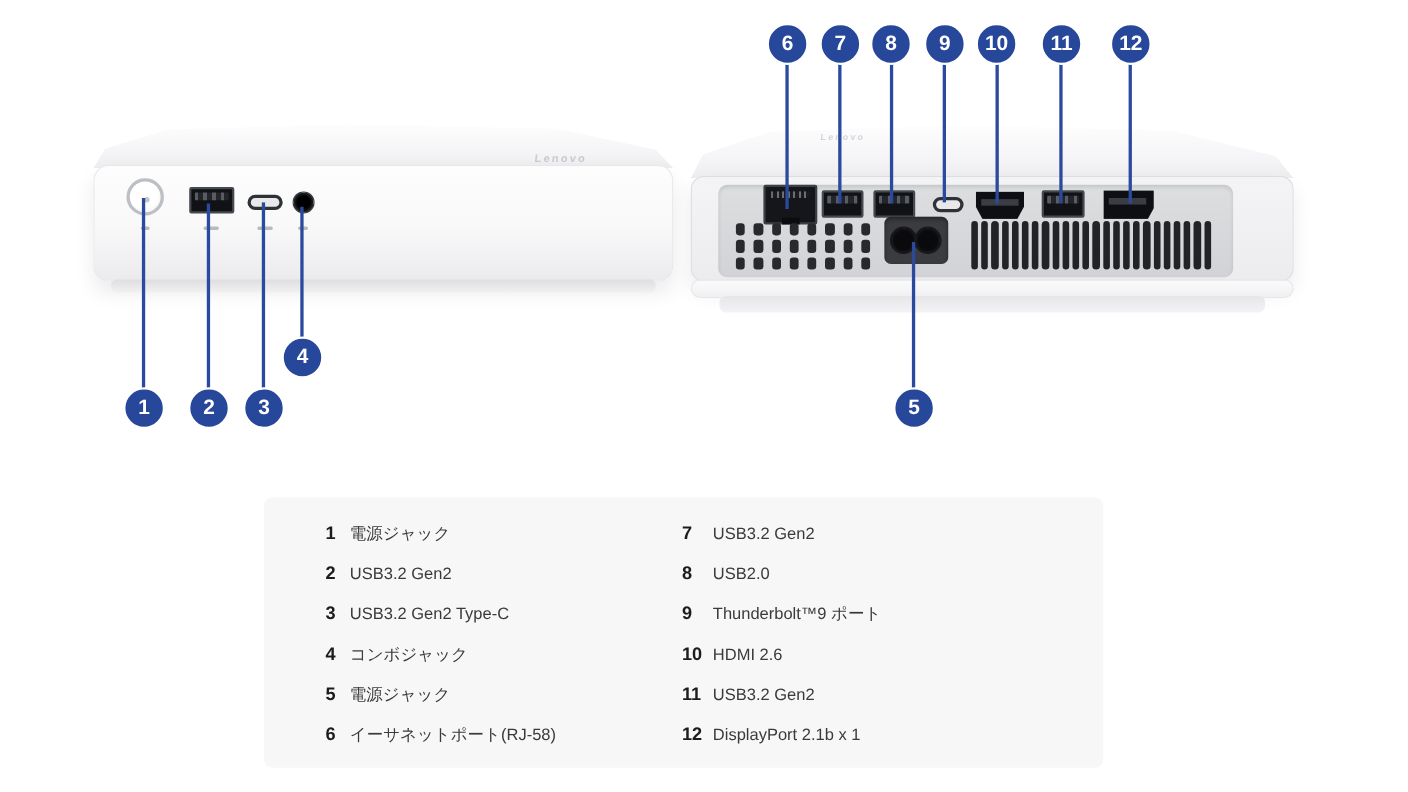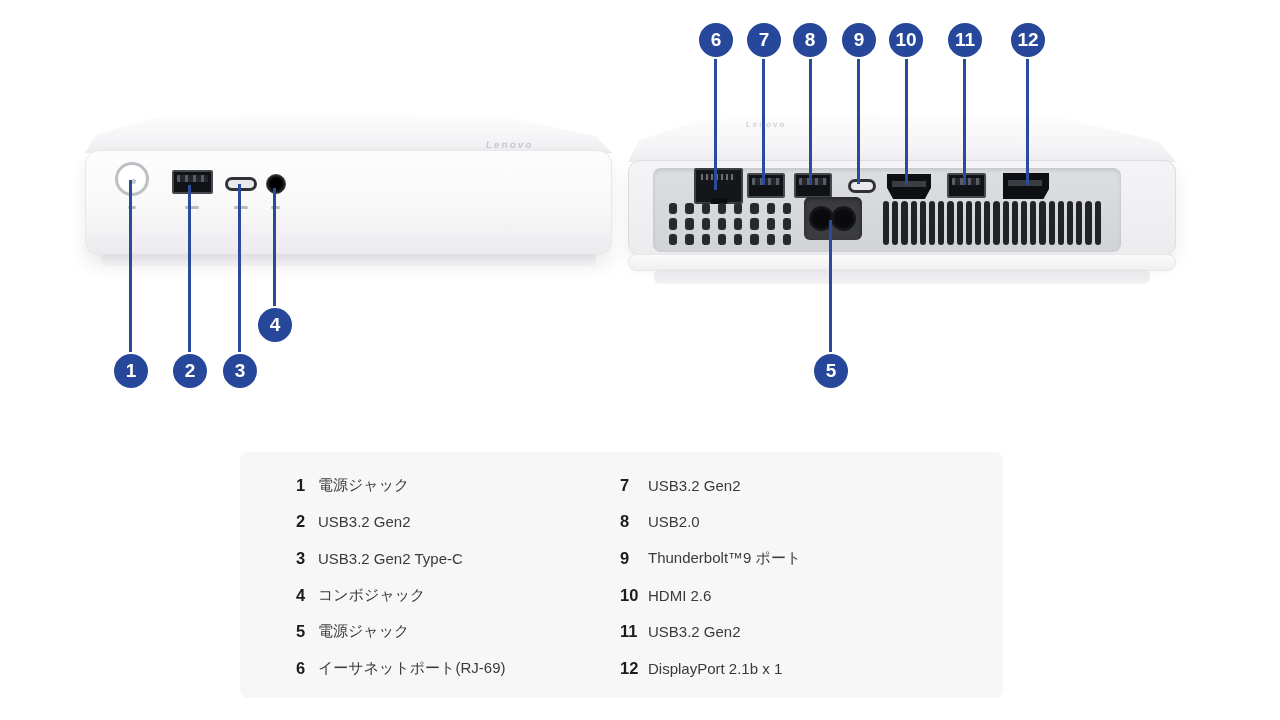--- a/index.html
+++ b/index.html
@@ -258,21 +258,21 @@
       <div class="legend-row">
         <span class="lnum">4</span>
         <span class="llabel">コンボジャック</span>
       </div>
       <div class="legend-row">
         <span class="lnum">5</span>
         <span class="llabel">電源ジャック</span>
       </div>
       <div class="legend-row">
         <span class="lnum">6</span>
-        <span class="llabel">イーサネットポート(RJ-69)</span>
+        <span class="llabel">イーサネットポート(RJ-58)</span>
       </div>
     </div>
     <div class="legend-col right">
       <div class="legend-row">
         <span class="lnum">7</span>
         <span class="llabel">USB3.2 Gen2</span>
       </div>
       <div class="legend-row">
         <span class="lnum">8</span>
         <span class="llabel">USB2.0</span>

